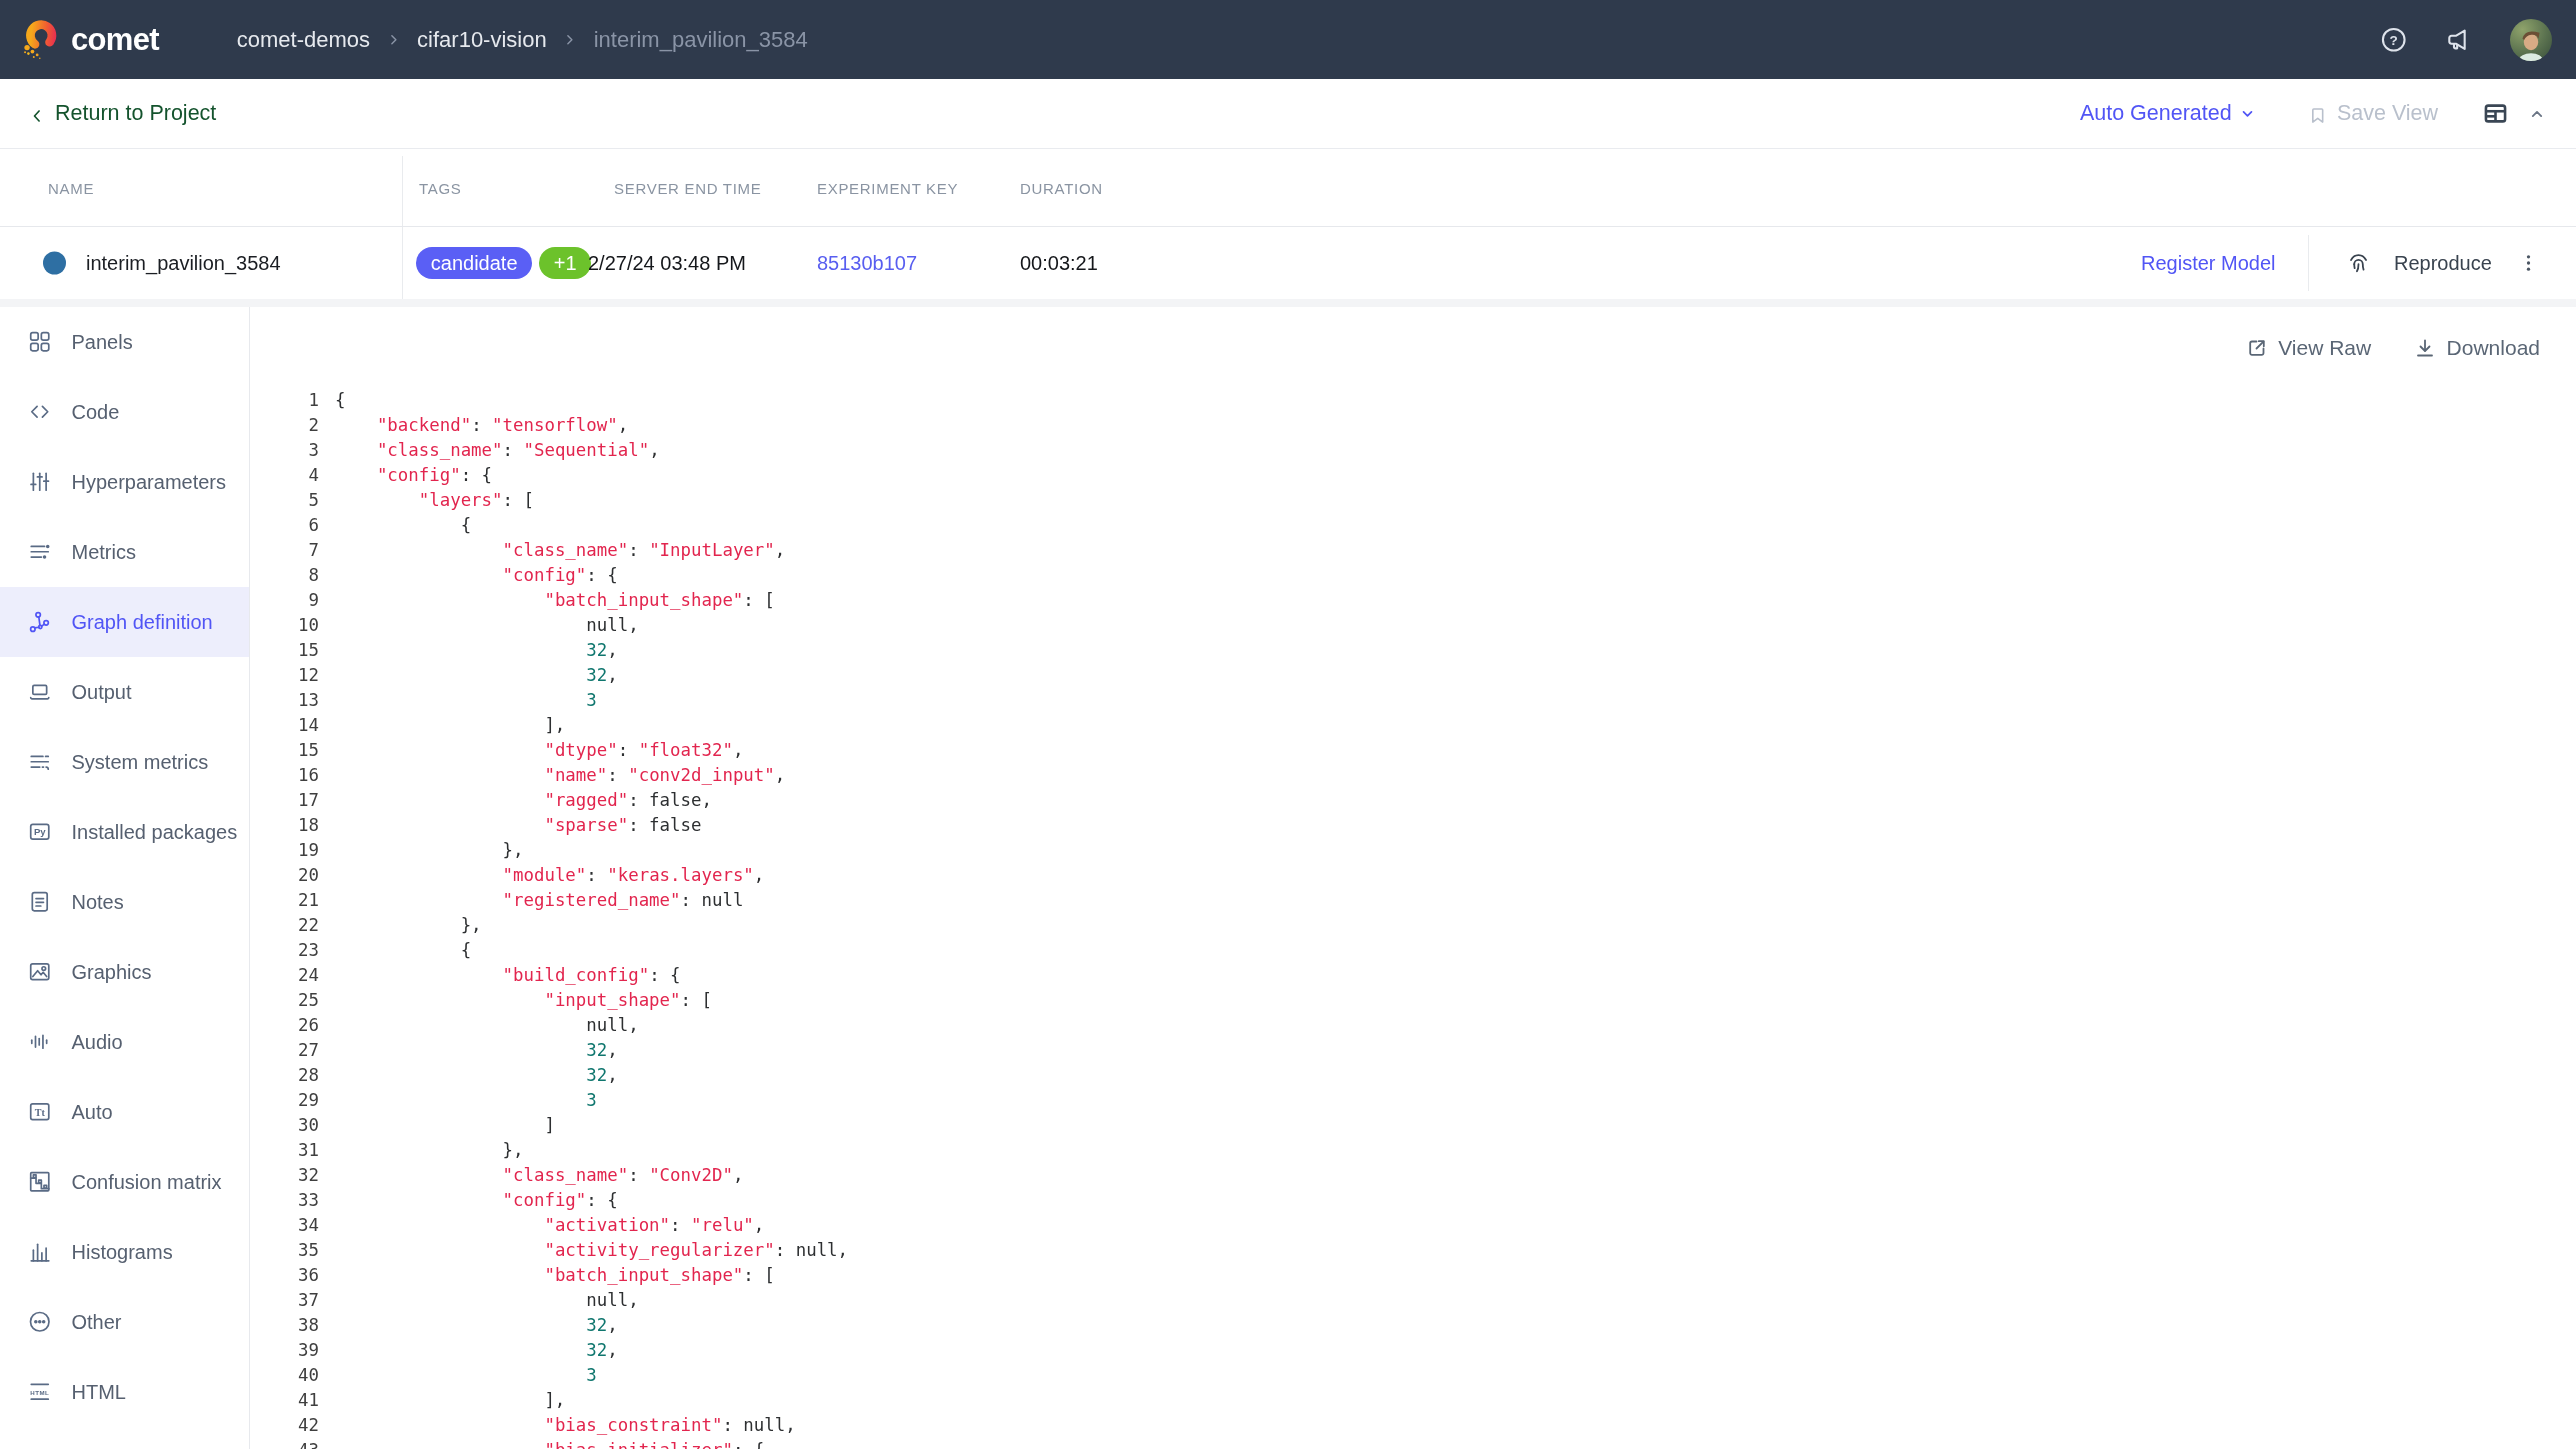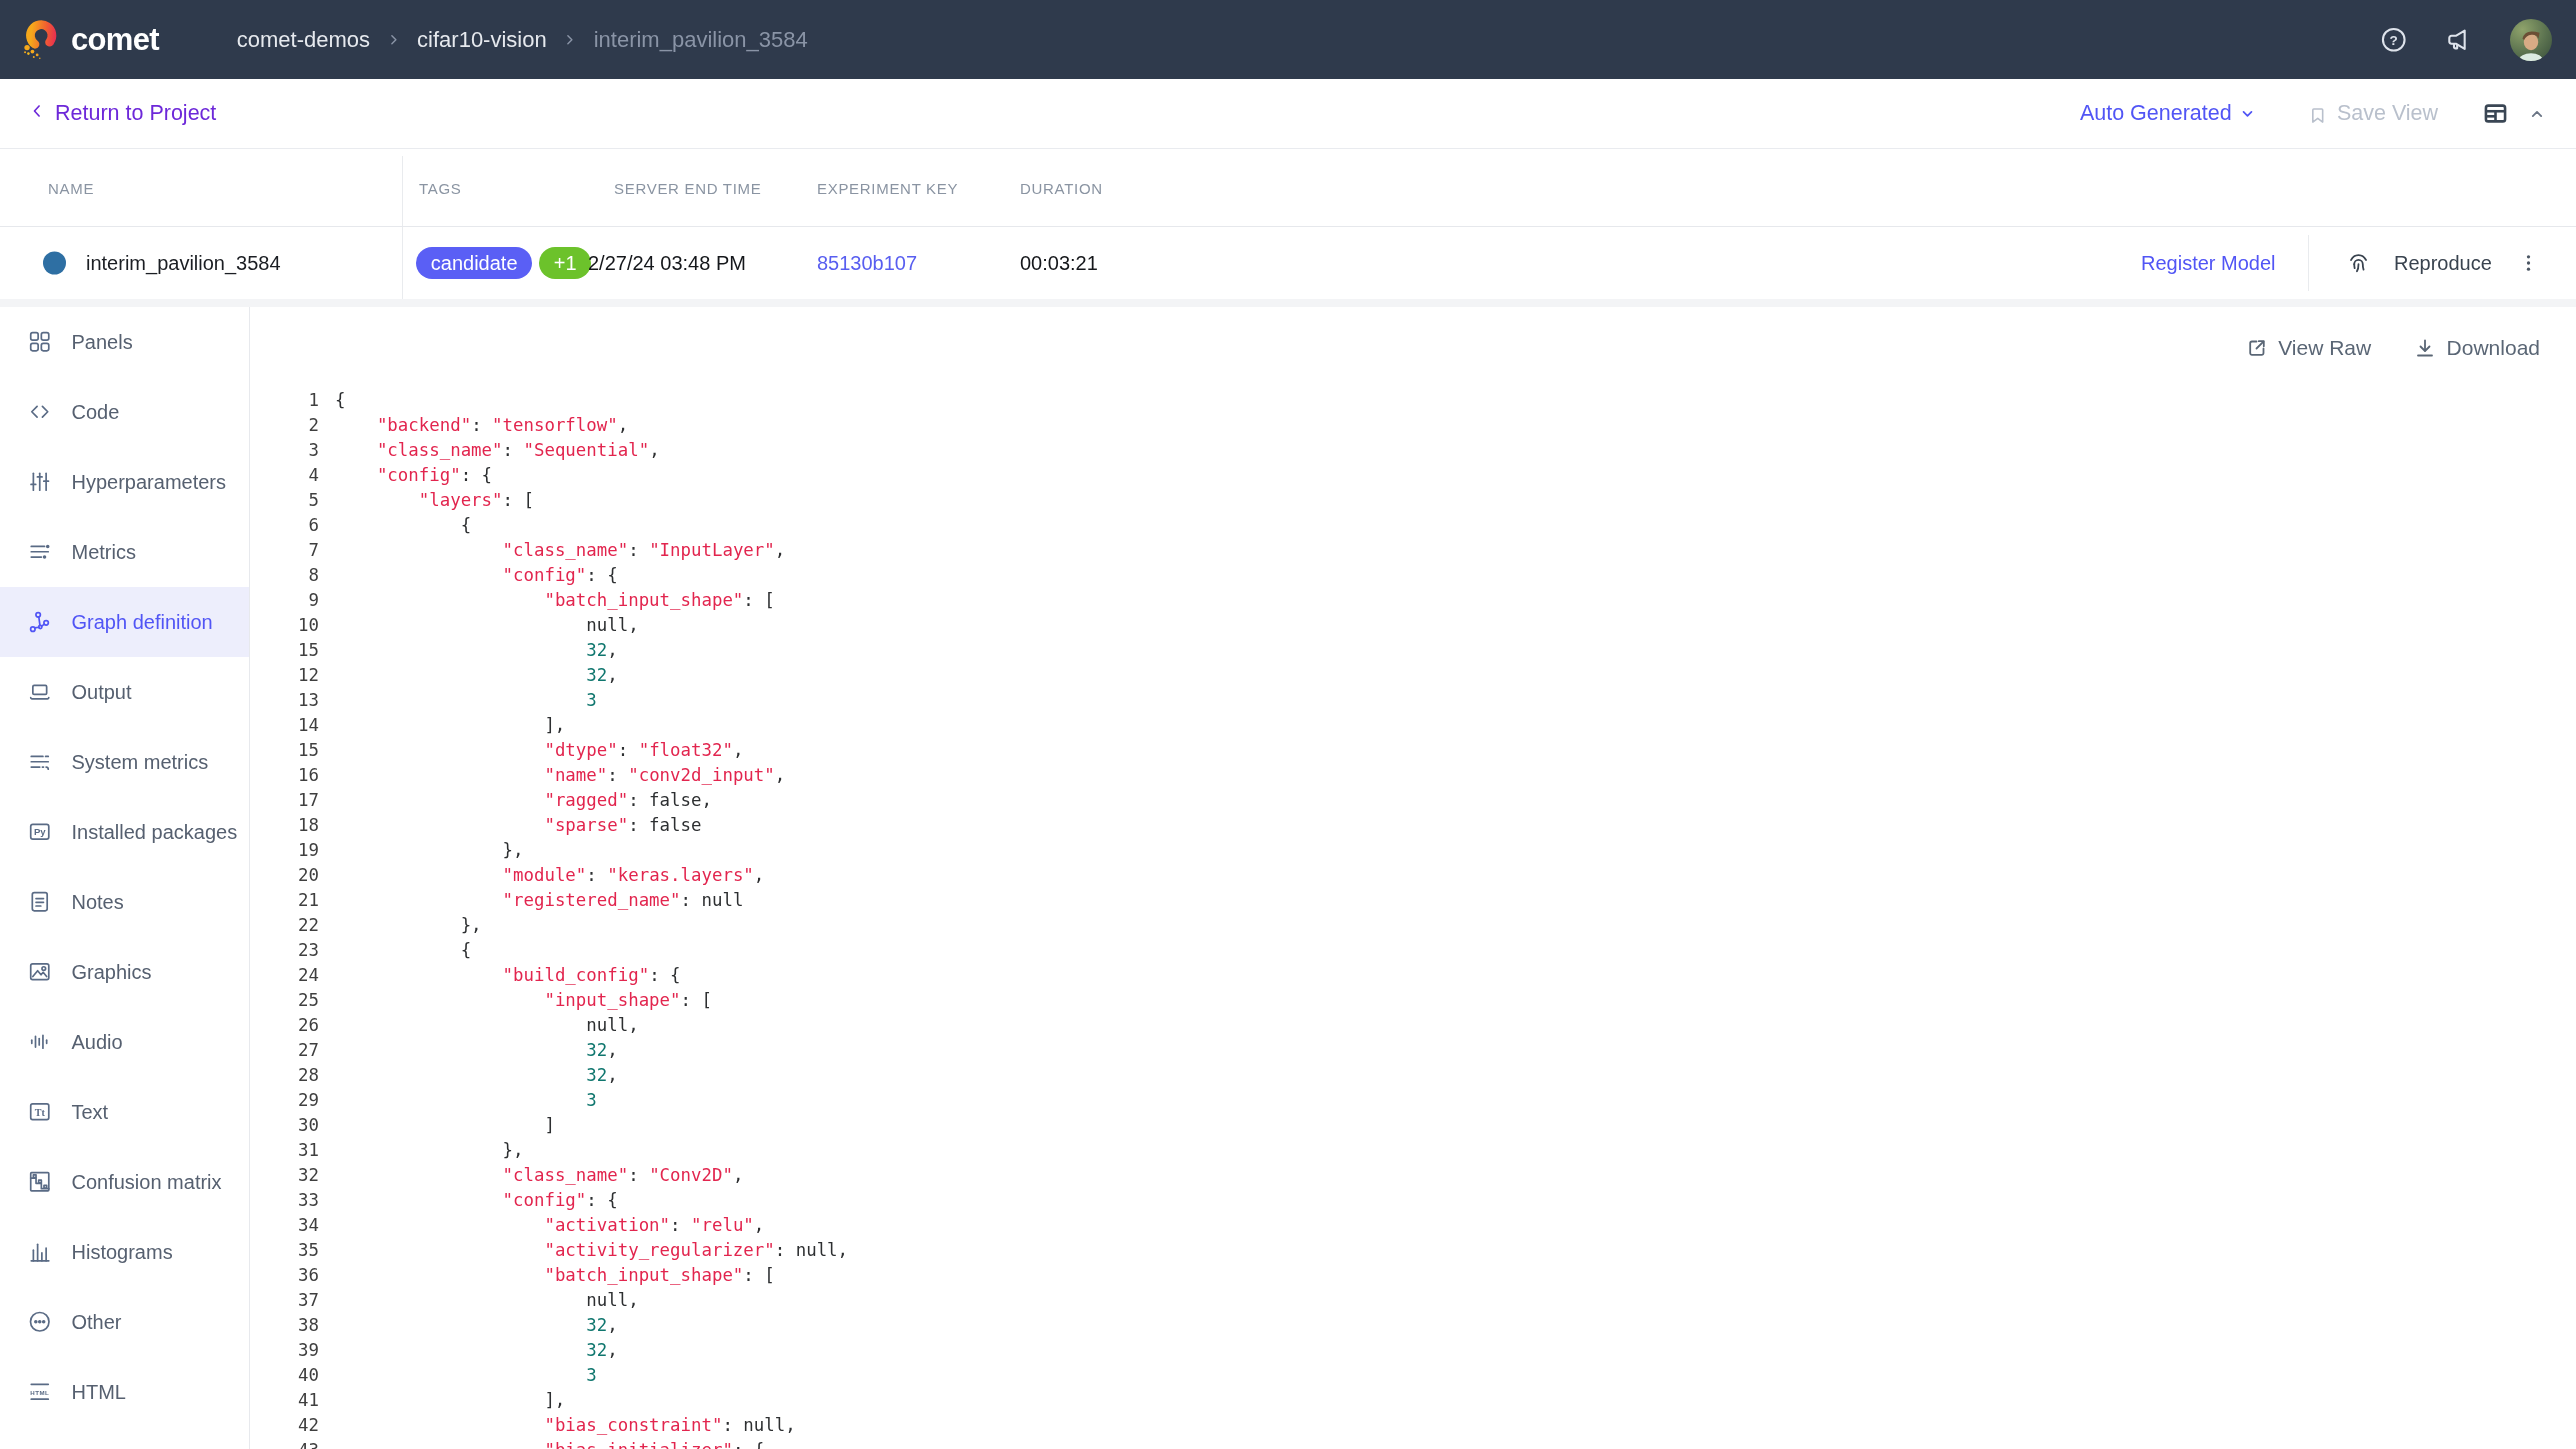--- a/index.html
+++ b/index.html
@@ -29,21 +29,21 @@
   .crumbs{display:flex;align-items:center;gap:14.8px;margin-left:78px;font-size:22px}
   .crumb{color:#E6E9EE}
   .crumb.current{color:#8A94A6}
   .crumb-sep{color:#8A94A6;display:flex;align-items:center}
   .top-right{margin-left:auto;display:flex;align-items:center;gap:36px}
   .top-icon{width:29.5px;height:29.5px;color:#DEE3EB;cursor:pointer}
   .avatar{width:42px;height:42px;border-radius:50%;overflow:hidden;cursor:pointer;flex:0 0 auto}
 
   
   .toolbar{height:70px;background:#fff;border-bottom:1.3px solid #E9EBEF;display:flex;align-items:center;padding:0 29.5px 0 27px;}
-  .back-link{display:flex;align-items:flex-start;gap:8px;color:#6d28d9;font-size:21.5px;cursor:pointer}
+  .back-link{display:flex;align-items:flex-end;gap:8px;color:#14532d;font-size:21.5px;cursor:pointer}
   .tb-right{margin-left:auto;display:flex;align-items:center}
   .view-select{display:flex;align-items:center;gap:6.7px;color:var(--accent);font-size:21.5px;font-weight:500;cursor:pointer}
   .save-view{display:flex;align-items:flex-end;gap:8px;color:#B9C0CC;font-size:21.5px;margin-left:50px;cursor:default}
   .view-toggle{margin-left:44px;color:#3A4654;cursor:pointer}
   .caret-up{margin-left:17.4px;color:#6A7585;cursor:pointer}
 
   
   .table-section{position:relative;background:#fff}
   .col-divider{position:absolute;left:402px;top:6.7px;bottom:0;width:1.3px;background:#E9EBEE}
   .thead{position:relative;height:78px;border-bottom:1.3px solid var(--border)}
@@ -367,21 +367,21 @@
         </span>
         <span>Audio</span>
       </div>
       <div class="side-item">
         <span class="s-icon">
           <svg viewBox="0 0 24 24" width="100%" height="100%" fill="none" stroke="currentColor" stroke-width="1.6" stroke-linecap="round" stroke-linejoin="round" style="font-size:30px">
             <rect x="3.5" y="4.5" width="17" height="15" rx="1.8"></rect>
             <text x="12" y="15.8" text-anchor="middle" font-size="9.5" font-weight="bold" fill="currentColor" stroke="none" font-family="Liberation Serif, serif">Tt</text>
           </svg>
         </span>
-        <span>Text</span>
+        <span>Auto</span>
       </div>
       <div class="side-item">
         <span class="s-icon">
           <svg viewBox="0 0 24 24" width="100%" height="100%" fill="none" stroke="currentColor" stroke-width="1.6" stroke-linecap="round" stroke-linejoin="round">
             <rect x="3.5" y="3.5" width="17" height="17" rx="0.8"></rect>
             <path d="M3.5 8.5 h5 v5 h5 v5 h7"></path>
             <rect x="6" y="5.5" width="2.5" height="2.5"></rect>
             <rect x="11" y="10.5" width="2.5" height="2.5"></rect>
             <rect x="16" y="15.5" width="2.5" height="2.5"></rect>
           </svg>

